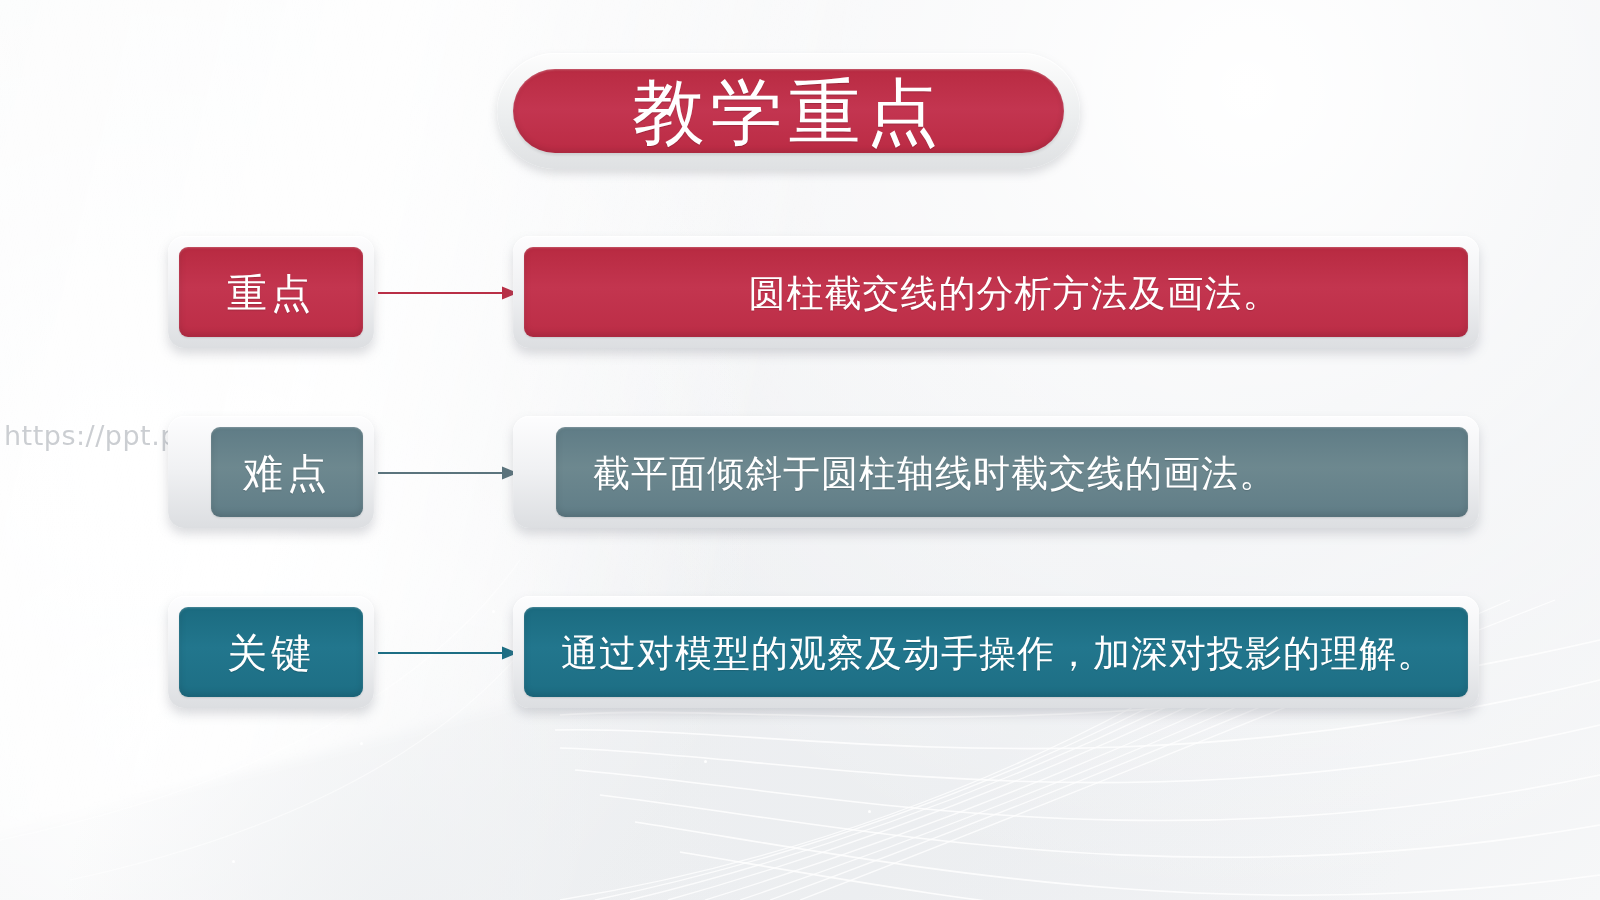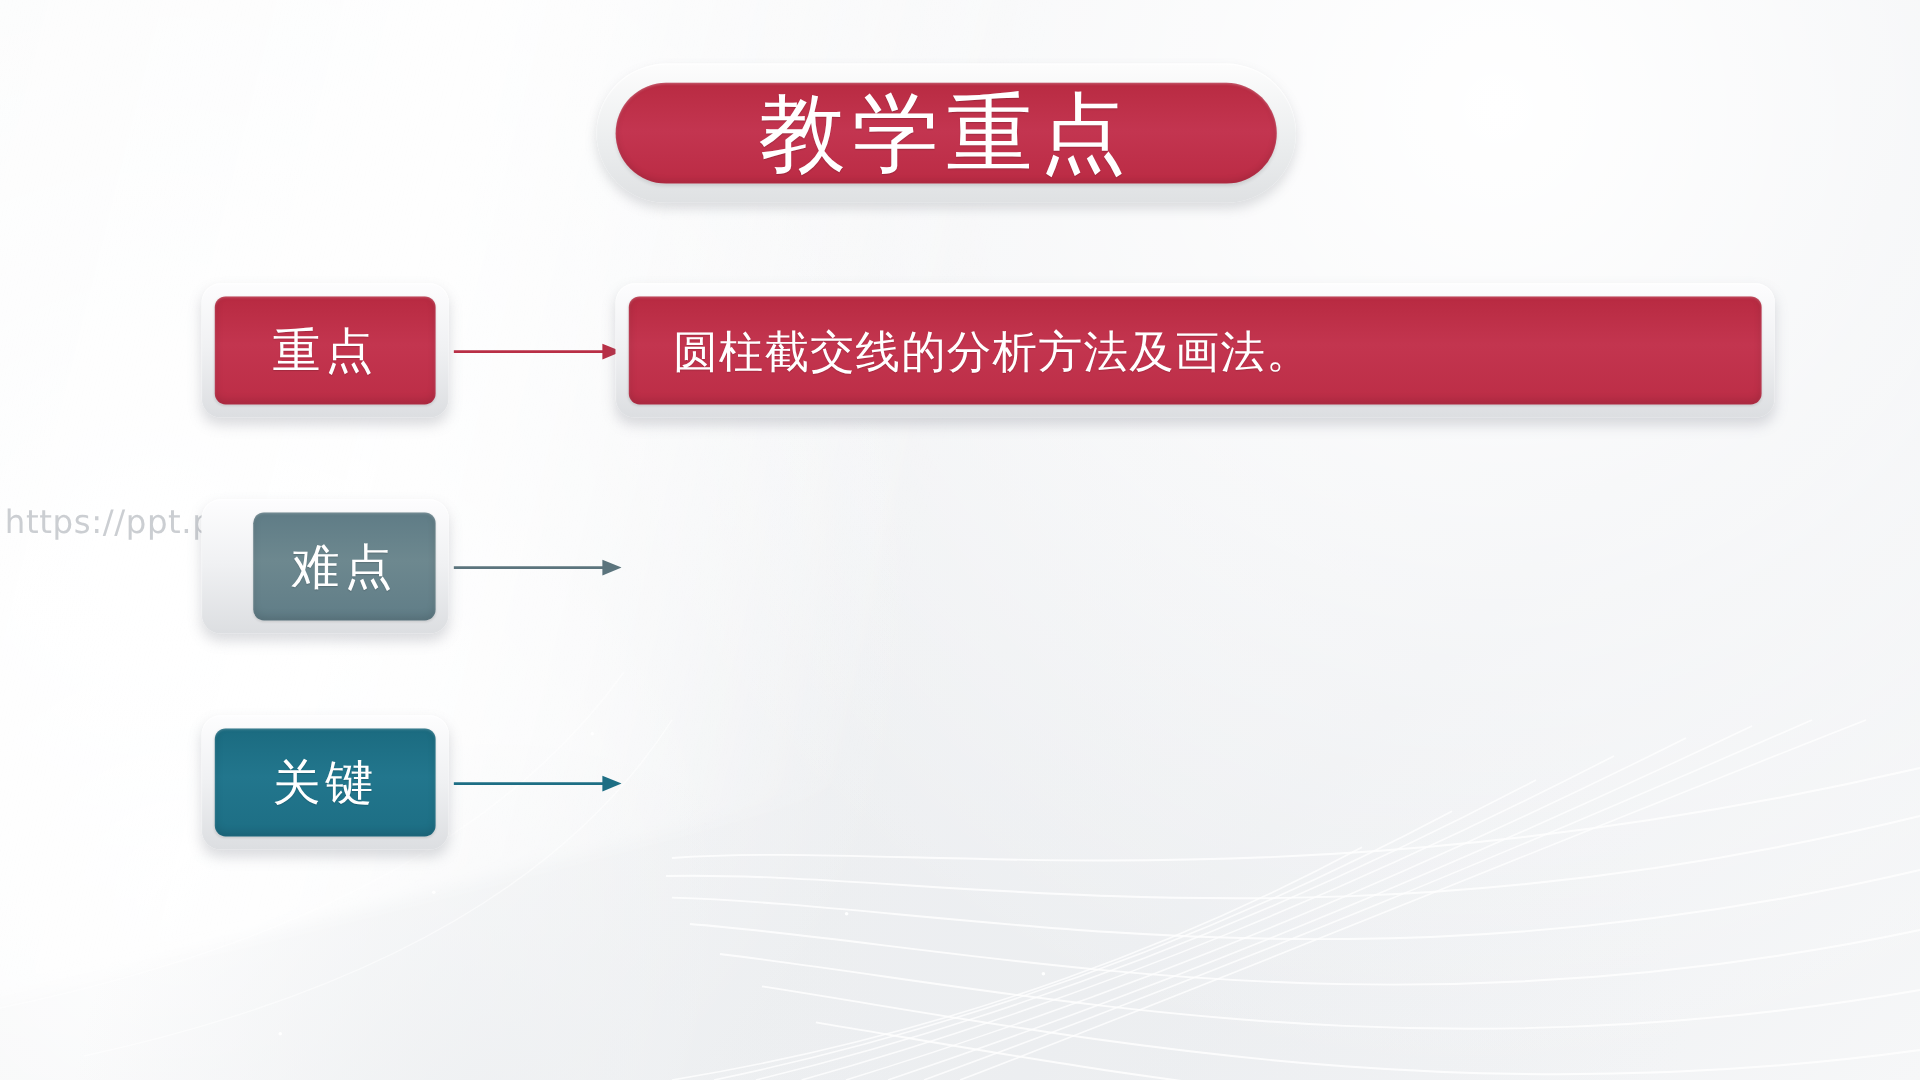--- a/index.html
+++ b/index.html
@@ -169,21 +169,21 @@
     color: #ffffff;
     font-size: 37px;
     letter-spacing: 1px;
     line-height: 1;
     white-space: nowrap;
     transform: translateY(1px);
     text-shadow: 0 1px 1px rgba(0,0,0,0.14);
   }
 
   
-  .fill-crimson { background: linear-gradient(180deg, #b82a41 0%, #c3354f 45%, #bc2d46 100%); }
+  .fill-crimson { background: linear-gradient(180deg, #b82a41 0%, #c3354f 45%, #bc2d46 100%); justify-content: center; }
   .fill-slate   { background: linear-gradient(180deg, #5f7c86 0%, #6d888f 45%, #607d87 100%); margin-left: 32px; }
   .fill-teal    { background: linear-gradient(180deg, #1b6b80 0%, #22768d 45%, #1d6e84 100%); text-align: center; }
 
   
   .arrow { position: absolute; left: 378px; top: 56px; width: 140px; height: 18px; }
   .arrow svg { display: block; }
 
   
   [data-name] { box-sizing: border-box; }
 </style>
@@ -266,29 +266,39 @@
       <div class="inner fill-slate" data-name="label-chip-2-fill">
         <span class="chip-text" data-name="label-chip-2-text">难点</span>
       </div>
     </div>
     <div class="arrow" data-name="arrow-2">
       <svg width="140" height="18" viewBox="0 0 140 18">
         <line x1="0" y1="9" x2="126" y2="9" stroke="#5b747d" stroke-width="2.2"></line>
         <polygon points="124,2.5 140,9 124,15.5" fill="#5b747d"></polygon>
       </svg>
     </div>
+    <div class="bevel bar" data-name="content-bar-2">
+      <div class="inner fill-slate" data-name="content-bar-2-fill">
+        <span class="bar-text" data-name="content-bar-2-text">截平面倾斜于圆柱轴线时截交线的画法。</span>
+      </div>
+    </div>
   </div>
 
   <div class="row r3" data-name="row-key-method">
     <div class="bevel chip" data-name="label-chip-3">
       <div class="inner fill-teal" data-name="label-chip-3-fill">
         <span class="chip-text" data-name="label-chip-3-text">关键</span>
       </div>
     </div>
     <div class="arrow" data-name="arrow-3">
       <svg width="140" height="18" viewBox="0 0 140 18">
         <line x1="0" y1="9" x2="126" y2="9" stroke="#1d6e84" stroke-width="2.2"></line>
         <polygon points="124,2.5 140,9 124,15.5" fill="#1d6e84"></polygon>
       </svg>
     </div>
+    <div class="bevel bar" data-name="content-bar-3">
+      <div class="inner fill-teal" data-name="content-bar-3-fill">
+        <span class="bar-text" data-name="content-bar-3-text">通过对模型的观察及动手操作，加深对投影的理解。</span>
+      </div>
+    </div>
   </div>
 
 </div>
 
 </body></html>

